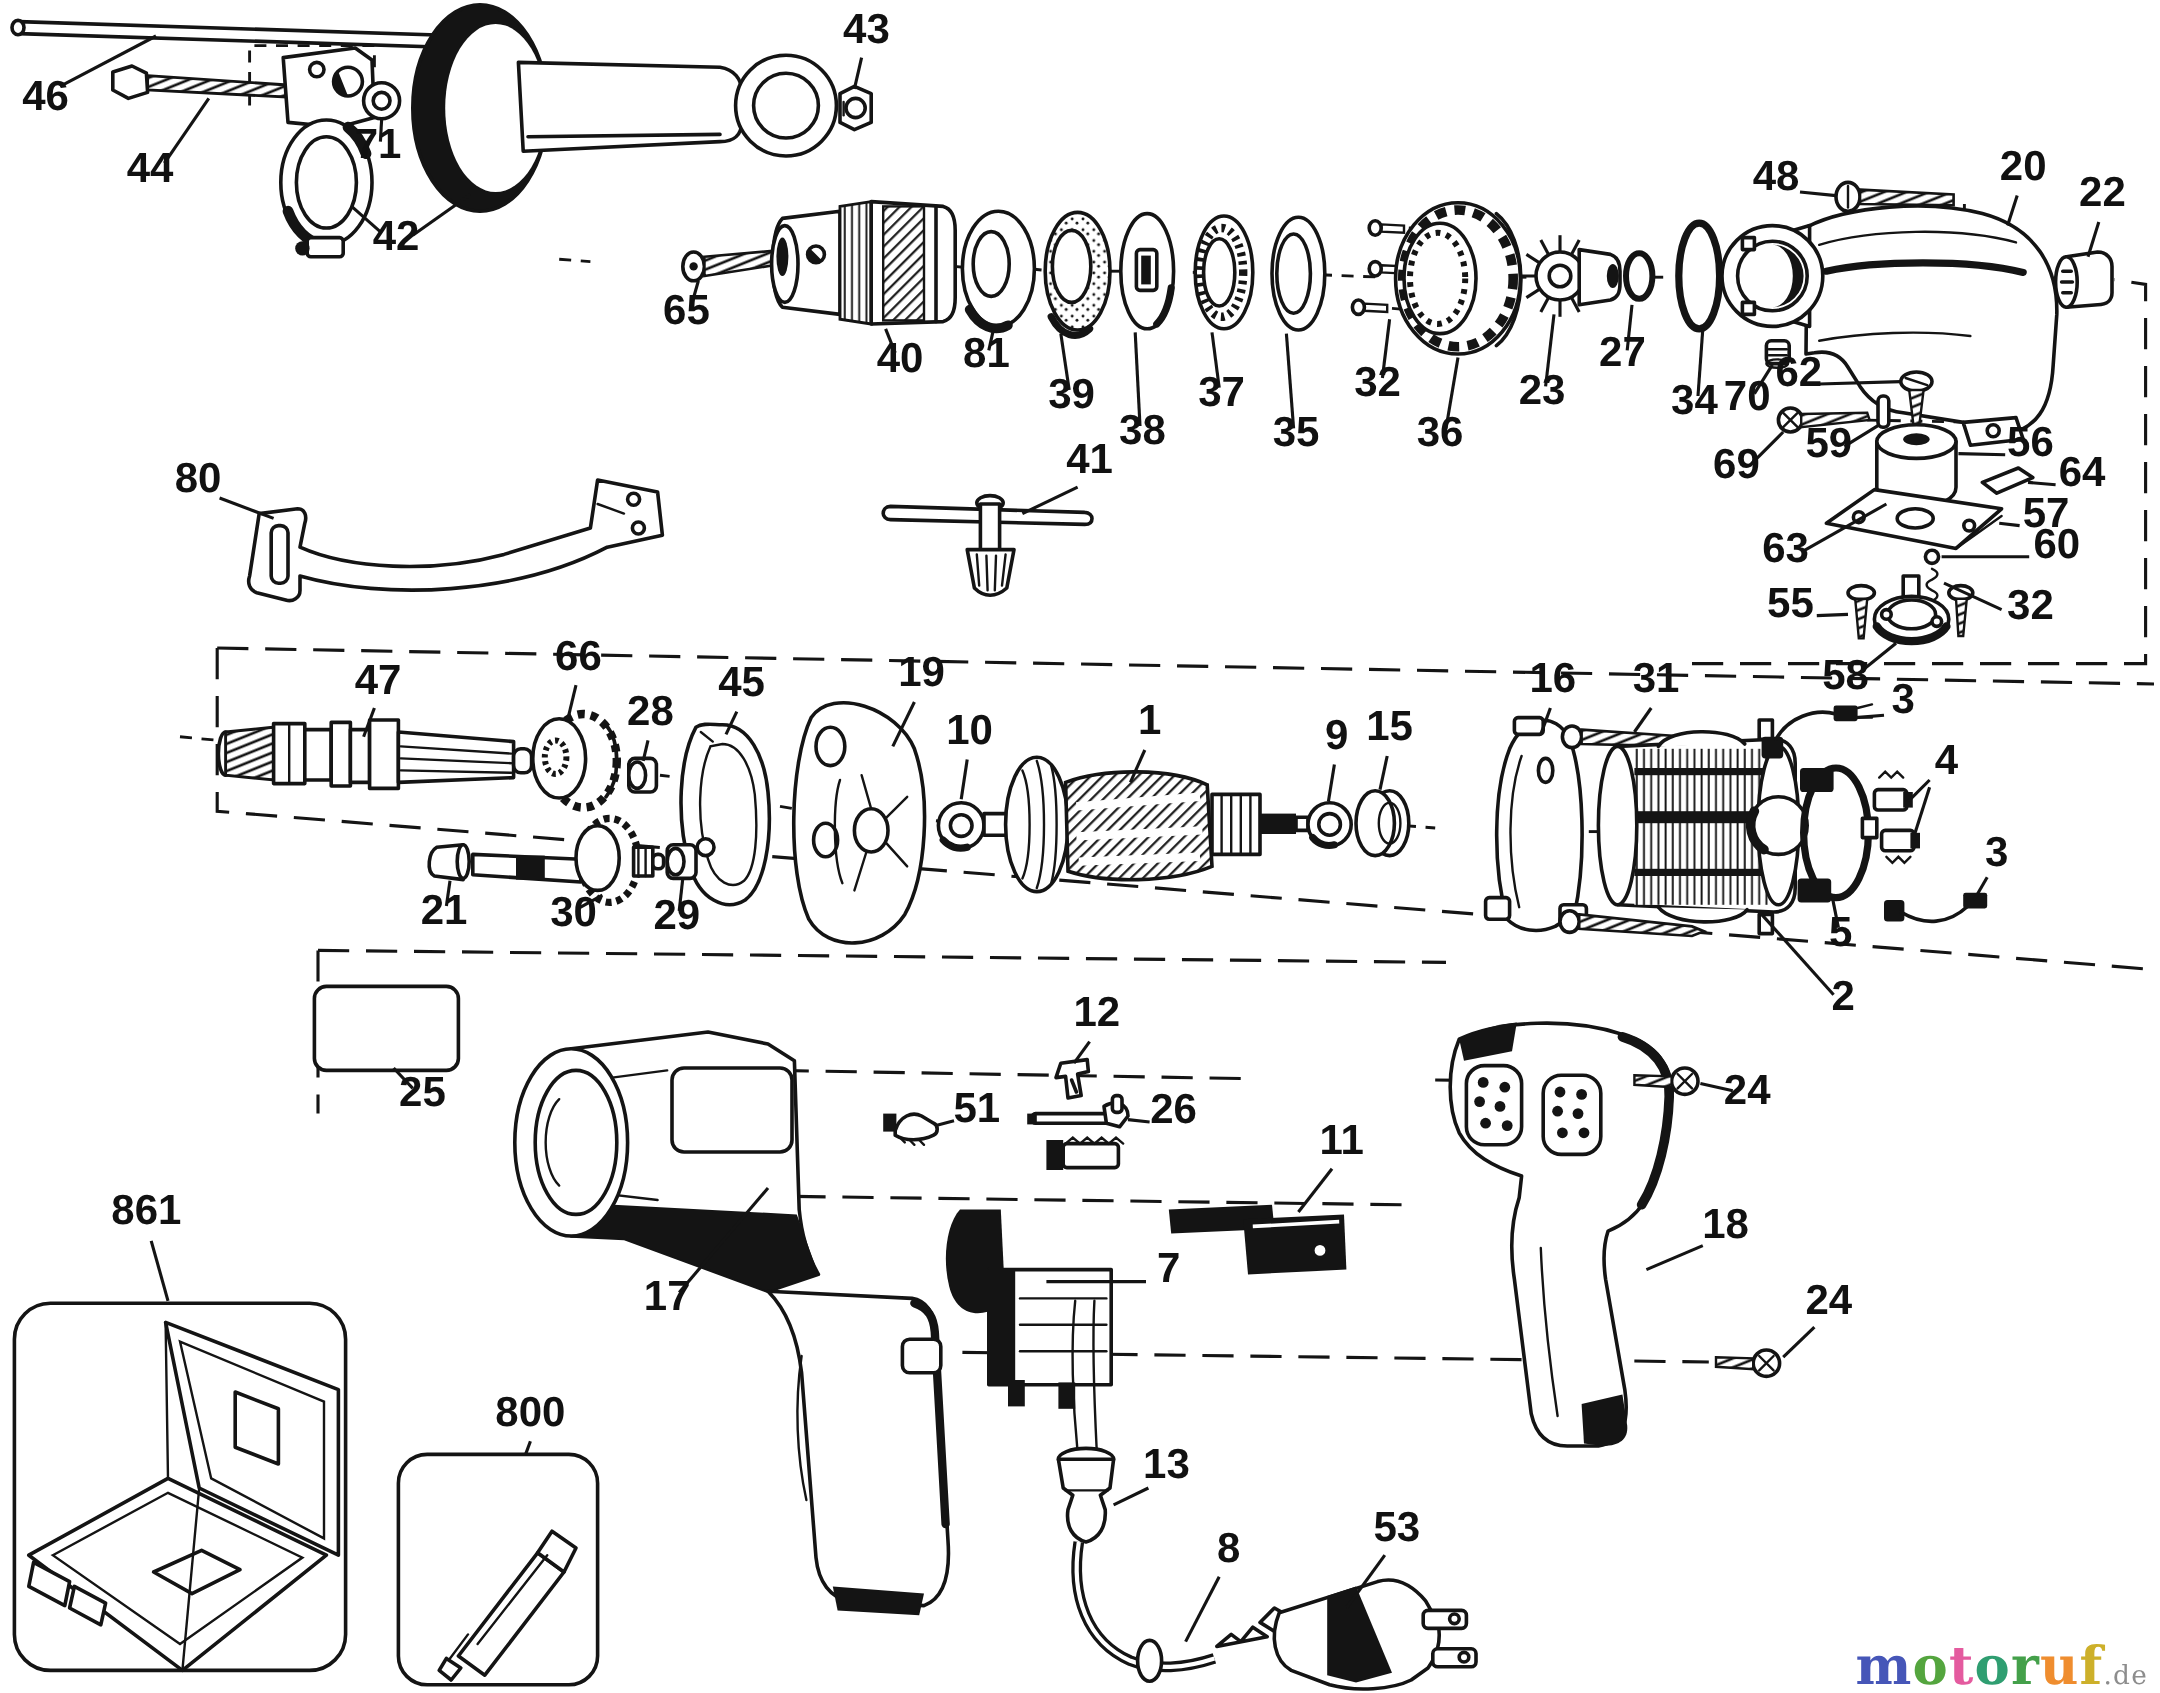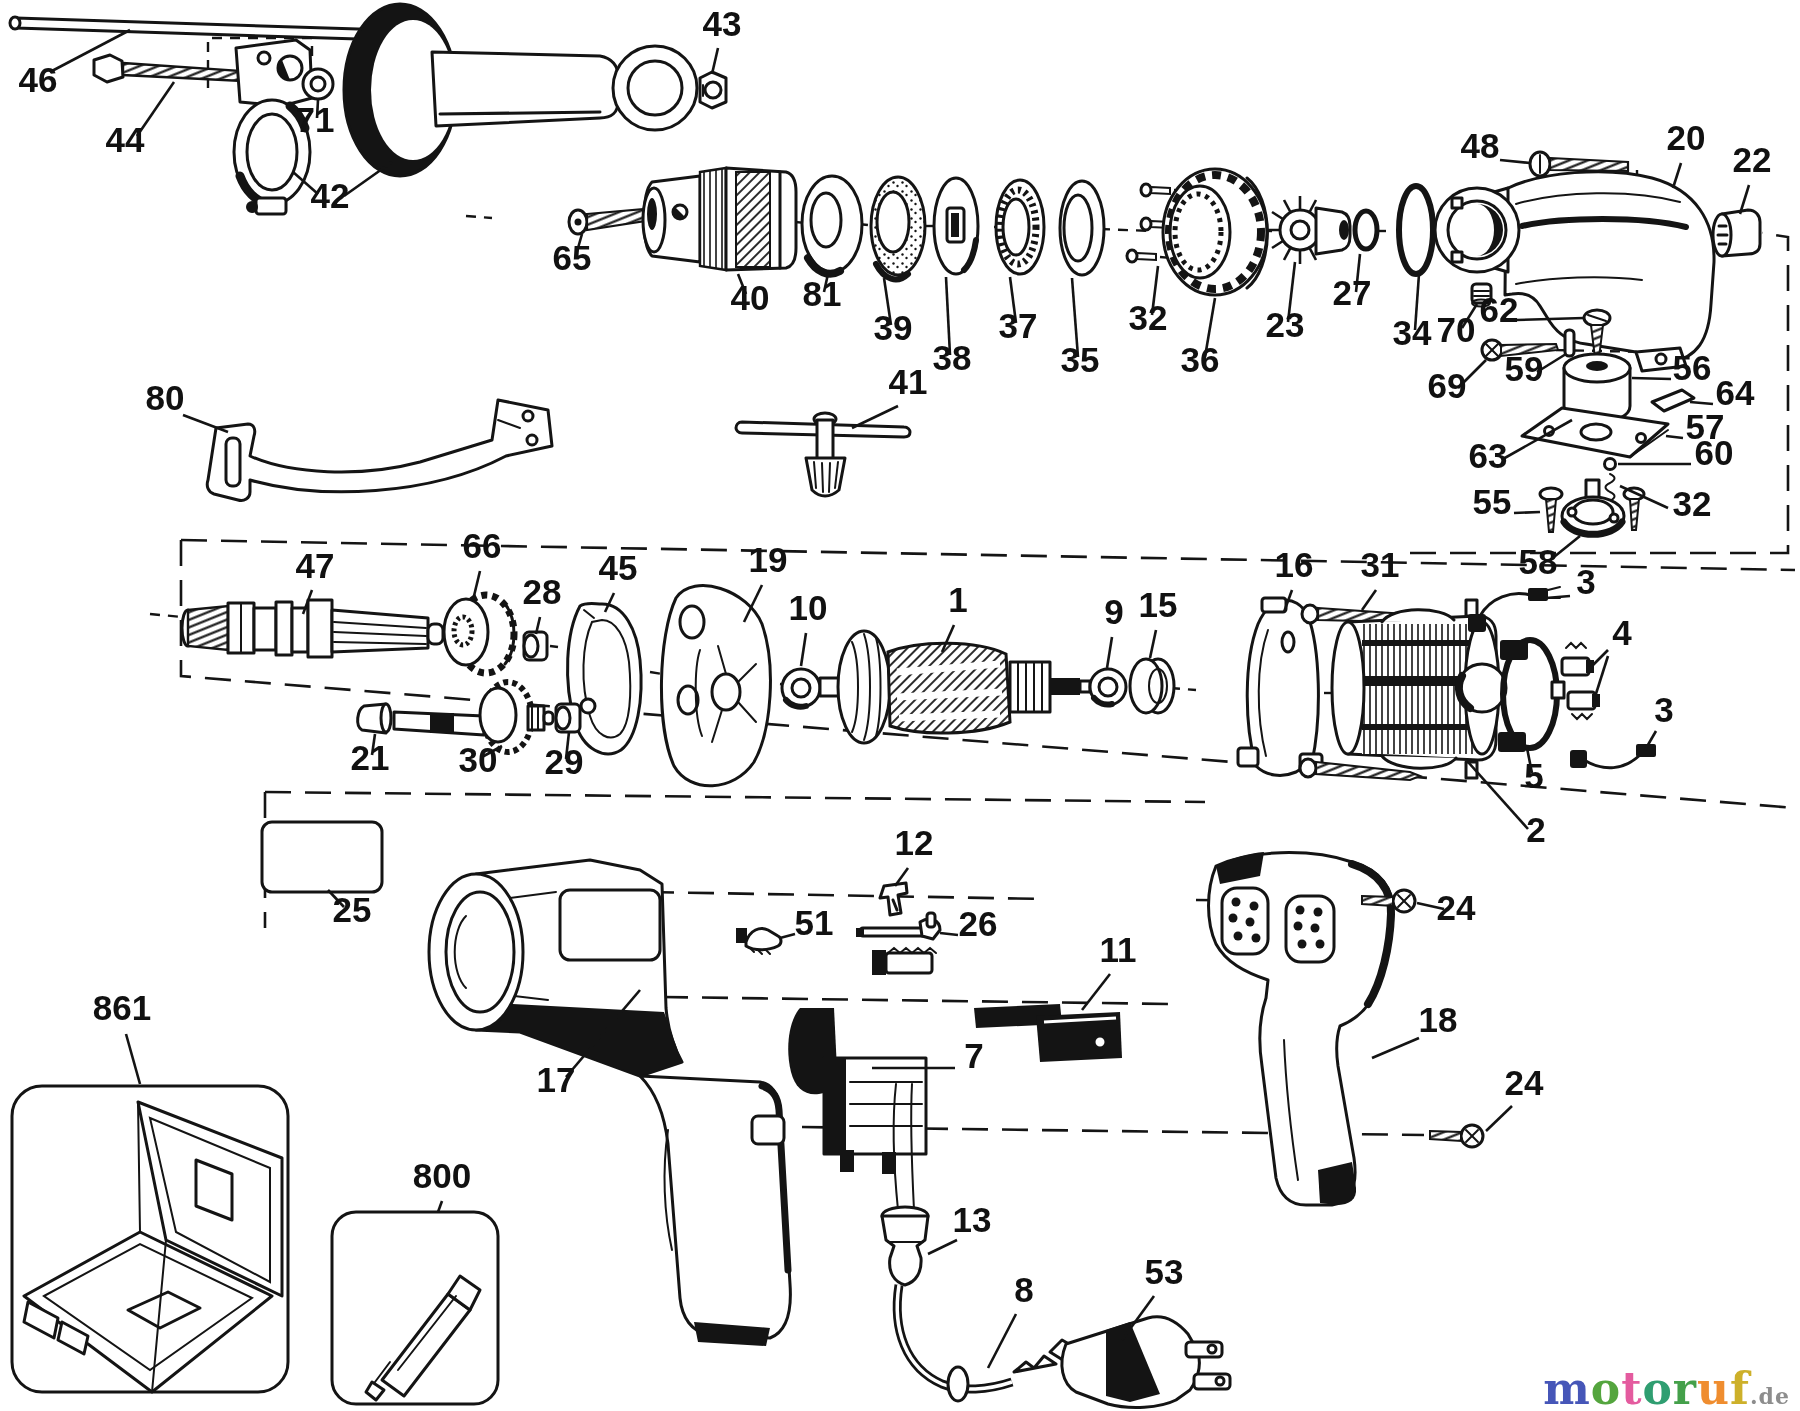--- a/index.html
+++ b/index.html
@@ -7,21 +7,21 @@
   svg{position:absolute;top:0;left:0;}
   .part{fill:#ffffff;stroke:#141414;stroke-width:3;stroke-linecap:round;stroke-linejoin:round;}
   .ln{fill:none;stroke:#141414;stroke-width:3;stroke-linecap:round;}
   .thin{fill:none;stroke:#141414;stroke-width:2;stroke-linecap:round;}
   .dk{fill:#141414;stroke:none;}
   .dash{fill:none;stroke:#141414;stroke-width:2.6;stroke-dasharray:26 14;}
   .dashs{fill:none;stroke:#141414;stroke-width:2.4;stroke-dasharray:10 8;}
   .lead{stroke:#141414;stroke-width:2.6;fill:none;}
   .plbl{font-family:"Liberation Sans",sans-serif;font-weight:bold;font-size:35px;fill:#111;text-anchor:middle;}
   #logo{position:absolute;right:10px;bottom:0px;font-family:"DejaVu Serif",serif;font-weight:bold;font-size:44px;letter-spacing:1px;line-height:1;}
-  #logo .suffix{font-size:22px;font-weight:bold;}
+  #logo .suffix{font-size:22px;font-weight:normal;}
 </style>
 </head>
 <body>
 
 <svg width="1800" height="1411" viewBox="0 0 1800 1411">
   <defs>
     <pattern id="th" width="7" height="14" patternUnits="userSpaceOnUse" patternTransform="rotate(68)">
       <rect width="7" height="14" fill="#fff"></rect>
         <line x1="1.5" y1="0" x2="1.5" y2="14" stroke="#141414" stroke-width="2.2"></line>
     </pattern>

